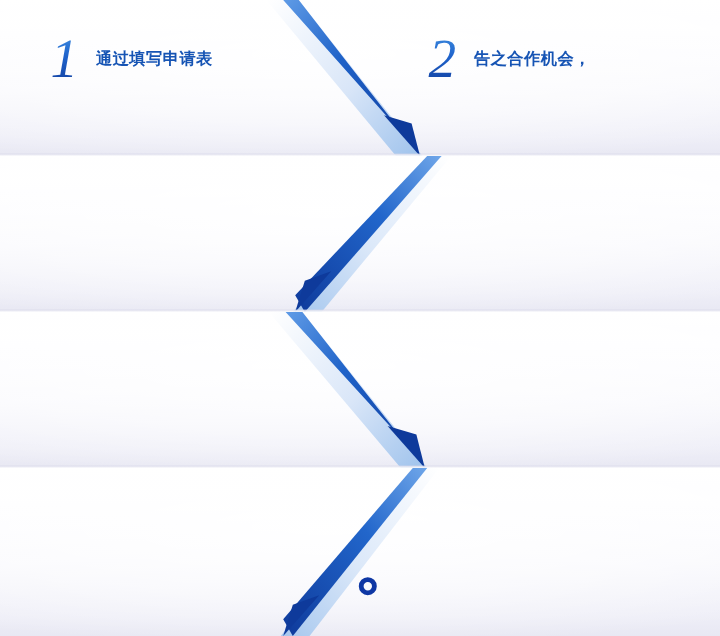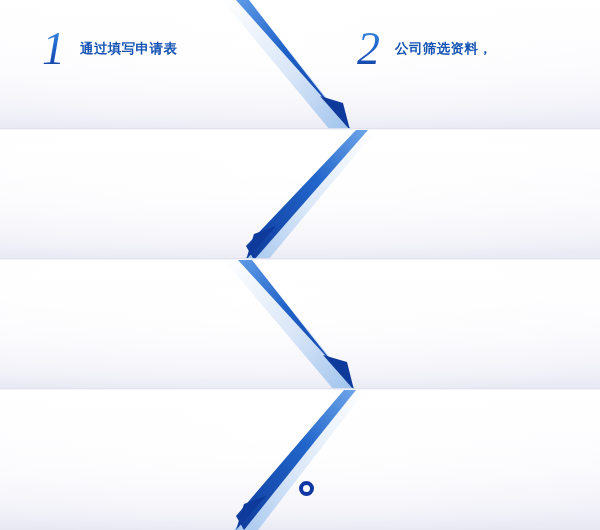--- a/index.html
+++ b/index.html
@@ -152,21 +152,21 @@
     <div class="step step-1">
       <div class="step-num">1</div>
       <div class="step-text align-left">
         <span class="ln">通过填写申请表</span>
       </div>
     </div>
 
     <div class="step step-2">
       <div class="step-num">2</div>
       <div class="step-text align-left">
-        <span class="ln">公司筛选资料，</span>
+        <span class="ln">告之合作机会，</span>
       </div>
     </div>
 
     <div class="band-sep"></div>
   </div>
 
   <div class="band band-2">
     <div class="band-bg"></div>
 
     <svg class="ribbon" viewBox="0 0 600 130" preserveAspectRatio="none">

